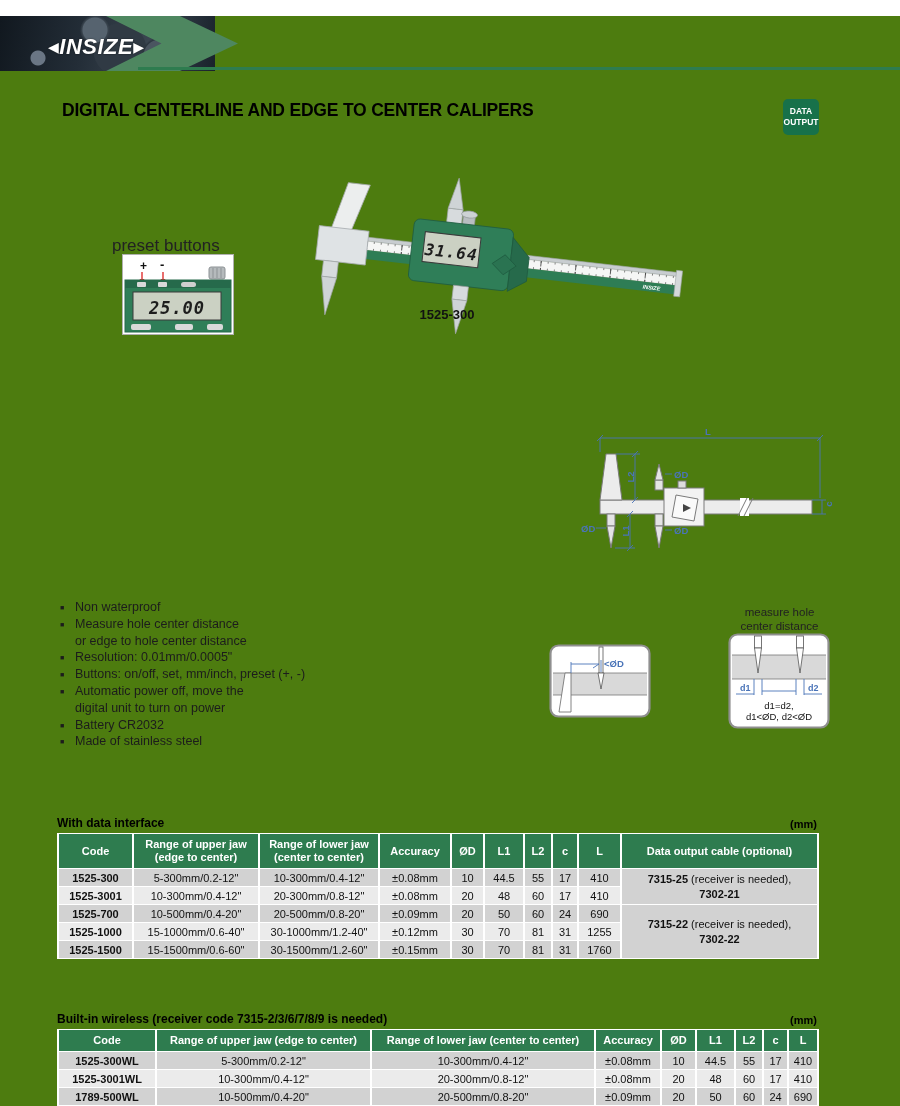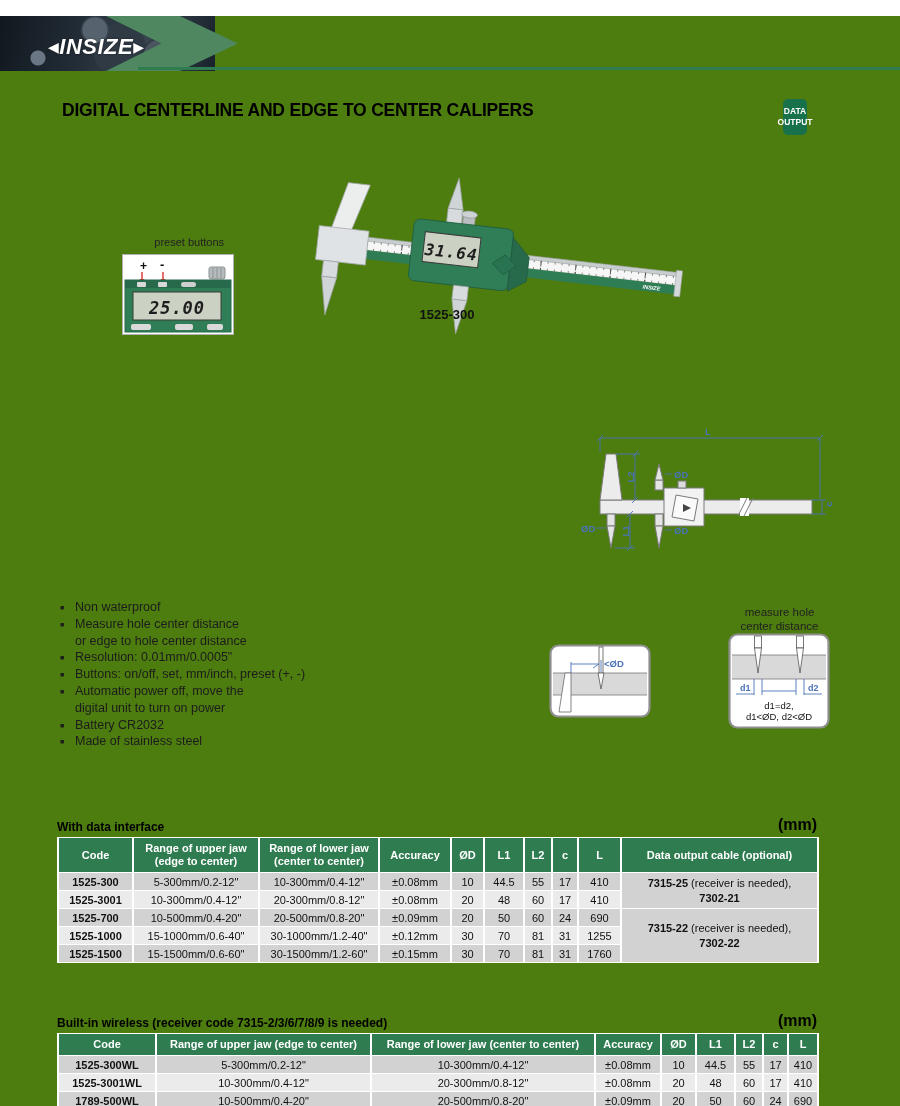--- a/index.html
+++ b/index.html
@@ -27,45 +27,45 @@
   .hdr-rule { position:absolute; left:138px; top:51px; width:762px; height:3px; background:var(--green); }
   .logo {
     position:absolute; left:48px; top:18px; z-index:3; color:#fff; font-weight:bold;
     font-style:italic; font-size:22px; letter-spacing:.5px; white-space:nowrap;
     text-shadow: 0 0 2px rgba(0,0,0,.55);
   }
   .logo .arr { font-style:normal; font-size:14px; vertical-align:2px; }
   
   .page-title { position:absolute; left:62px; top:84px; font-size:17.5px; font-weight:bold; letter-spacing:-.2px; color:#000; }
   .badge {
-    position:absolute; left:783px; top:83px; width:24px; height:36px; border-radius:5px;
+    position:absolute; left:783px; top:83px; width:36px; height:36px; border-radius:5px;
     background:var(--badge); color:#fff; font-weight:bold; font-size:8.5px; line-height:1.25;
     display:flex; flex-direction:column; align-items:center; justify-content:center; text-align:left;
   }
   
-  .inset-title { position:absolute; left:112px; top:220px; width:112px; text-align:right; font-size:11px; color:#222; }
+  .inset-title { position:absolute; left:112px; top:220px; width:112px; text-align:left; font-size:17px; color:#222; }
   .inset-box { position:absolute; left:122px; top:238px; width:112px; height:81px; border:1px solid #b0b0b0; background:#fff; }
   .main-caliper { position:absolute; left:262px; top:146px; width:430px; height:160px; overflow:visible; }
   .model-label { position:absolute; left:387px; top:291px; width:120px; text-align:center; font-weight:bold; font-size:13px; color:#111; }
   .tech-diagram { position:absolute; left:580px; top:408px; width:256px; height:145px; }
   
   .features { position:absolute; left:60px; top:583px; width:350px; list-style:none; }
   .features li {
     position:relative; padding-left:15px; font-size:12.5px; line-height:16.8px;
     color:#1c1c1c; white-space:pre-line;
   }
   .features li::before { content:"■"; position:absolute; left:0; top:1px; font-size:7px; color:#1c1c1c; }
   
   .udiag-title { position:absolute; text-align:center; font-size:11.5px; line-height:14px; color:#222; white-space:pre-line; }
   .udiag { position:absolute; }
   
   .tbl-wrap { position:absolute; left:57px; width:760px; }
   .tbl-caption { display:flex; justify-content:space-between; align-items:flex-end; margin-bottom:3px; }
   .tbl-caption .t { font-size:12px; font-weight:bold; color:#000; }
-  .tbl-caption .u { font-size:16px; font-weight:bold; color:#000; }
+  .tbl-caption .u { font-size:11px; font-weight:bold; color:#000; }
   table { width:760px; border-collapse:collapse; table-layout:fixed; }
   th {
     background:var(--green); color:#fff; font-size:11px; font-weight:bold;
     padding:4px 2px; text-align:center; vertical-align:middle; white-space:pre-line;
     border:1px solid #fff; border-left-width:2px; border-right-width:2px; line-height:1.2;
   }
   td {
     font-size:11px; text-align:center; vertical-align:middle; padding:2.5px 2px; color:#111;
     border:1px solid #fff; border-left-width:2px; border-right-width:2px;
   }

